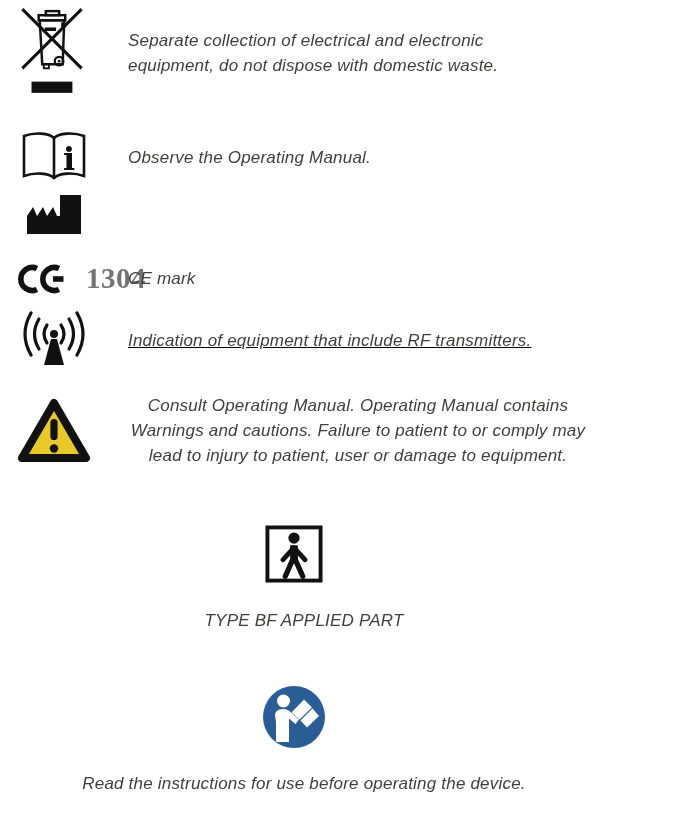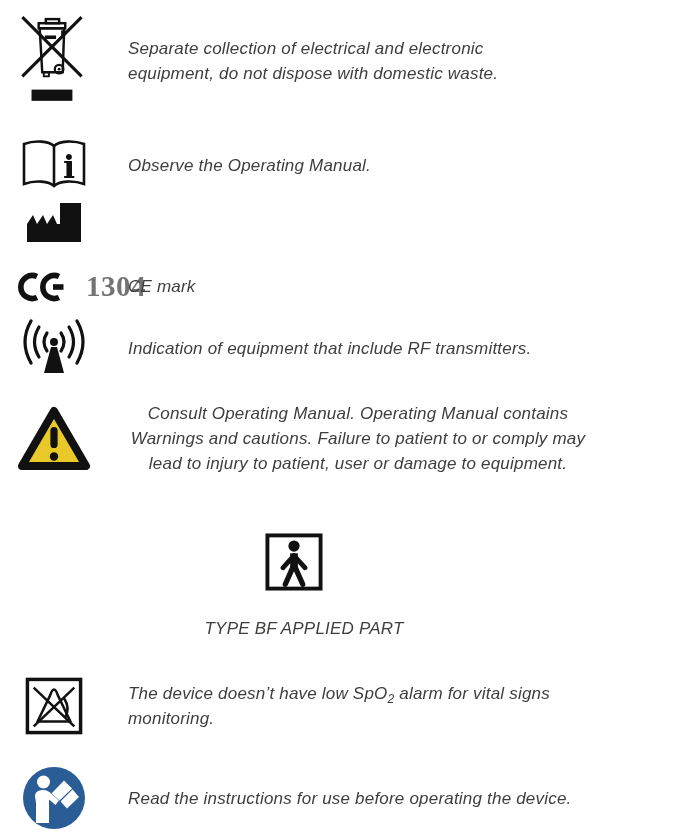--- a/index.html
+++ b/index.html
@@ -6,21 +6,21 @@
     margin: 0;
     padding: 0;
     background: #ffffff;
   }
   .page {
     position: relative;
     width: 588px;
     height: 835px;
     background: #ffffff;
     box-sizing: border-box;
-    padding-top: 14px;
+    padding-top: 6px;
     overflow: hidden;
     font-family: "Liberation Sans", sans-serif;
   }
   .row {
     display: flex;
     align-items: center;
   }
   .icon-cell {
     width: 108px;
     flex: 0 0 108px;
@@ -45,25 +45,25 @@
   .sub {
     font-size: 12px;
     vertical-align: sub;
     line-height: 0;
   }
   
   .row-weee        { margin-top: 0; }
   .row-manual      { margin-top: 30px; }
   .row-manufacturer{ margin-top: 8px; }
   .row-ce          { margin-top: 26px; }
-  .row-rf          { margin-top: 16px; }
+  .row-rf          { margin-top: 16px; text-decoration: underline; }
   .row-warning     { margin-top: 24px; text-align: center; }
   .row-bf          { margin-top: 32px; flex-direction: column; }
   .row-noalarm     { margin-top: 36px; }
-  .row-read        { margin-top: 30px; }
+  .row-read        { margin-top: 30px; flex-direction: column; }
 
   .ce-group {
     display: flex;
     align-items: center;
   }
   .ce-number {
     font-weight: 700;
     font-size: 29px;
     color: #737373;
     letter-spacing: 0.5px;
@@ -180,35 +180,20 @@
         <line x1="30" y1="23.5" x2="41.5" y2="36" stroke="var(--icon-black,#111)" stroke-width="5" stroke-linecap="round"></line>
         <line x1="29" y1="35" x2="21" y2="53" stroke="var(--icon-black,#111)" stroke-width="5.5" stroke-linecap="round"></line>
         <line x1="31" y1="35" x2="39" y2="53" stroke="var(--icon-black,#111)" stroke-width="5.5" stroke-linecap="round"></line>
       </svg>
     </div>
     <div class="text-cell">
       <div>TYPE BF APPLIED PART</div>
     </div>
   </div>
 
-  <div class="row row-noalarm">
-    <div class="icon-cell">
-      <svg viewBox="0 0 60 60" width="58" height="58">
-        <rect x="2.5" y="2.5" width="55" height="55" fill="none" stroke="var(--icon-black,#111)" stroke-width="3.6"></rect>
-        <path d="M30,13 C28,13 27,16 26,19 L13,46 H47 L34,19 C33,16 32,13 30,13 Z" fill="none" stroke="var(--icon-black,#111)" stroke-width="2.6" stroke-linejoin="round"></path>
-        <path d="M42,41 Q46.5,32 41,23" fill="none" stroke="var(--icon-black,#111)" stroke-width="2.6" stroke-linecap="round"></path>
-        <line x1="9" y1="11" x2="51" y2="51" stroke="var(--icon-black,#111)" stroke-width="2.6"></line>
-        <line x1="51" y1="11" x2="9" y2="51" stroke="var(--icon-black,#111)" stroke-width="2.6"></line>
-      </svg>
-    </div>
-    <div class="text-cell">
-      <div><span>The device doesn’t have low SpO</span><span class="sub">2</span><span> alarm for vital signs</span></div>
-      <div>monitoring.</div>
-    </div>
-  </div>
 
   <div class="row row-read">
     <div class="icon-cell">
       <svg viewBox="0 0 66 66" width="66" height="66">
         <circle cx="33" cy="33" r="31" fill="var(--mandatory-blue,#2A5C95)"></circle>
         <circle cx="22.5" cy="17" r="6.5" fill="#ffffff"></circle>
         <path d="M14,31 C14,27 18,25 22,25 C26,25 28.5,26.5 31,29.5 L38,35.5 L34.5,40 L28,34.5 L28,58 L15,58 L15,38 Z" fill="#ffffff"></path>
         <path d="M30.5,28.5 L43,15.5 L51,23.5 L38.5,35.5 Z" fill="#ffffff"></path>
         <path d="M39.5,36.5 L51.5,24.5 L58,32 L46,43.5 Z" fill="#ffffff"></path>
       </svg>

